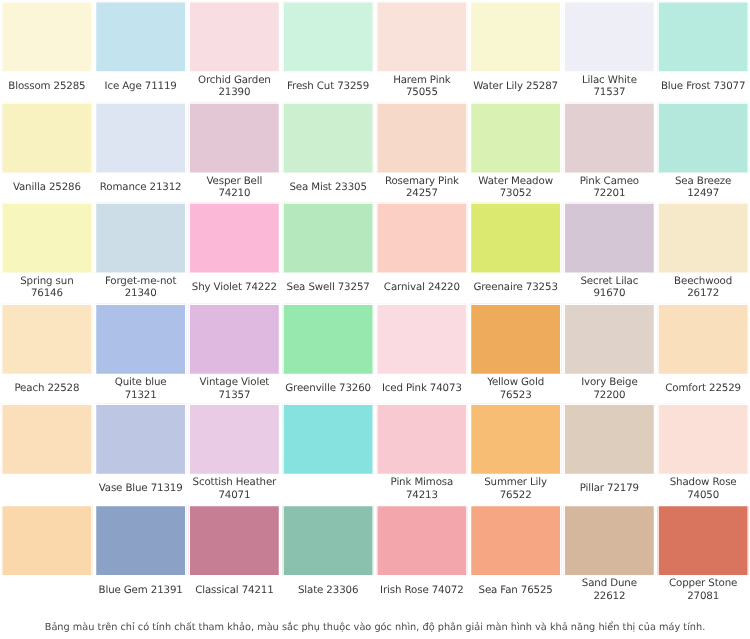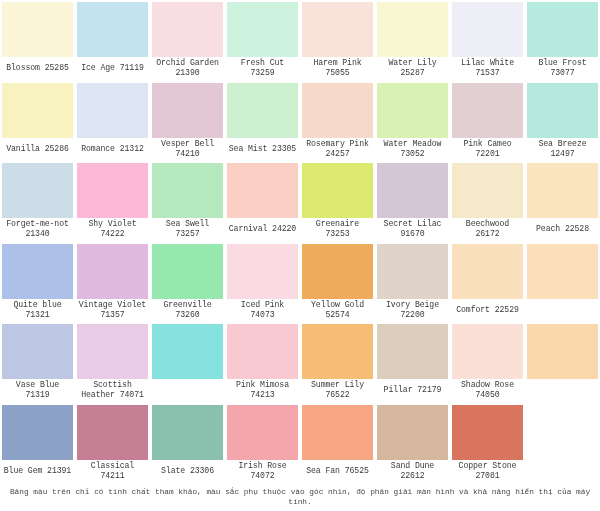--- a/index.html
+++ b/index.html
@@ -15,21 +15,20 @@
     font-family: "DejaVu Sans", "Liberation Sans", sans-serif;
     color: #3c3c3c;
   }
 
   #palette-page {
     width: 600px;
     height: 511px;
     position: relative;
     background: #ffffff;
     box-sizing: border-box;
-    font-family: Liberation Mono, monospace;
   }
 
   .swatch-grid {
     display: grid;
     grid-template-columns: repeat(8, 1fr);
     grid-template-rows: repeat(6, 80.5px);
     width: 600px;
     height: 483px;
     box-sizing: border-box;
   }
@@ -146,20 +145,24 @@
       </div>
       <div class="swatch-cell">
         <div class="swatch-chip" style="background: rgb(225, 207, 210);"></div>
         <div class="swatch-caption">Pink Cameo 72201</div>
       </div>
       <div class="swatch-cell">
         <div class="swatch-chip" style="background: rgb(181, 232, 220);"></div>
         <div class="swatch-caption">Sea Breeze 12497</div>
       </div>
       <div class="swatch-cell">
+        <div class="swatch-chip" style="background: rgb(247, 246, 189);"></div>
+        <div class="swatch-caption">Spring sun 76146</div>
+      </div>
+      <div class="swatch-cell">
         <div class="swatch-chip" style="background: rgb(205, 221, 232);"></div>
         <div class="swatch-caption">Forget-me-not 21340</div>
       </div>
       <div class="swatch-cell">
         <div class="swatch-chip" style="background: rgb(251, 184, 215);"></div>
         <div class="swatch-caption">Shy Violet 74222</div>
       </div>
       <div class="swatch-cell">
         <div class="swatch-chip" style="background: rgb(182, 232, 189);"></div>
         <div class="swatch-caption">Sea Swell 73257</div>
@@ -195,21 +198,21 @@
       <div class="swatch-cell">
         <div class="swatch-chip" style="background: rgb(151, 232, 174);"></div>
         <div class="swatch-caption">Greenville 73260</div>
       </div>
       <div class="swatch-cell">
         <div class="swatch-chip" style="background: rgb(251, 219, 226);"></div>
         <div class="swatch-caption">Iced Pink 74073</div>
       </div>
       <div class="swatch-cell">
         <div class="swatch-chip" style="background: rgb(238, 171, 92);"></div>
-        <div class="swatch-caption">Yellow Gold 52574</div>
+        <div class="swatch-caption">Yellow Gold 76523</div>
       </div>
       <div class="swatch-cell">
         <div class="swatch-chip" style="background: rgb(222, 210, 201);"></div>
         <div class="swatch-caption">Ivory Beige 72200</div>
       </div>
       <div class="swatch-cell">
         <div class="swatch-chip" style="background: rgb(250, 223, 189);"></div>
         <div class="swatch-caption">Comfort 22529</div>
       </div>
       <div class="swatch-cell">

